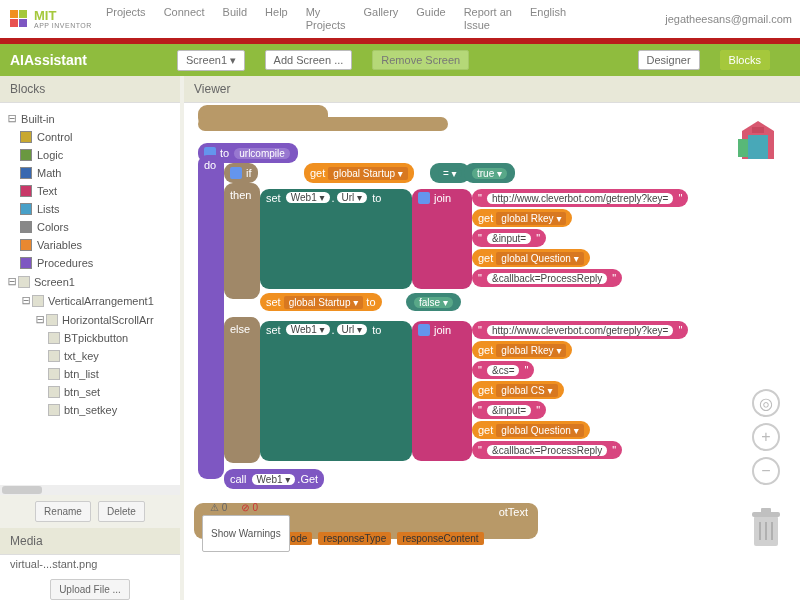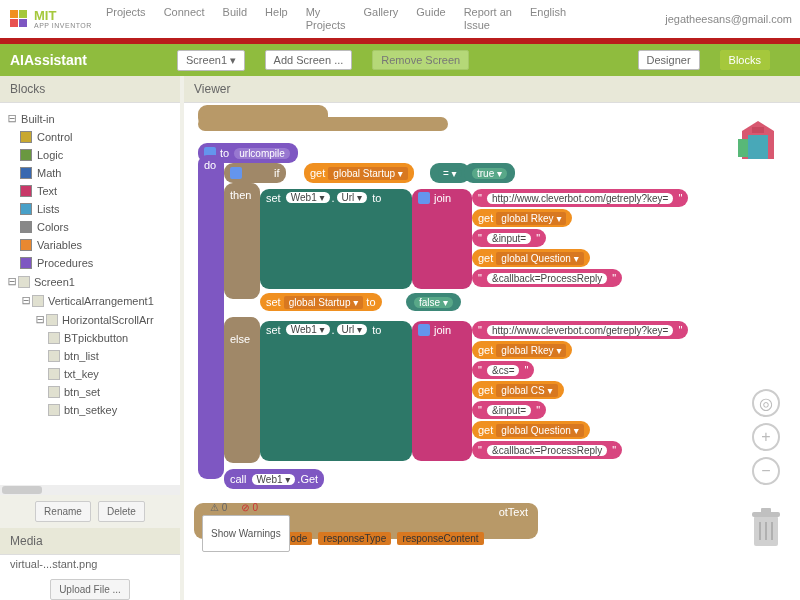--- a/index.html
+++ b/index.html
@@ -43,21 +43,21 @@
 .media-panel { background: #fff; }
 .media-item { padding: 3px 10px; color: #666; font-size: 11px; }
 
 
 .viewer { flex: 1; display: flex; flex-direction: column; border-left: 4px solid #f0f0e8; }
 .canvas { flex: 1; background: #fff; position: relative; overflow: hidden; padding: 10px 10px 10px 6px; }
 
 
 .blk { position: absolute; border-radius: 9px; color: #fff; font-size: 11px; padding: 3px 6px; display: flex; align-items: center; }
 .purple { background: #7e57c2; }
-.brown { background: #a08868; gap: 28px; }
+.brown { background: #a08868; }
 .brown2 { background: #b89968; }
 .orange { background: #f09020; }
 .pink { background: #d8457f; }
 .teal { background: #3d8878; }
 .teal2 { background: #2d7868; }
 .magenta { background: #c83878; }
 .pill { background: #fff; color: #444; border-radius: 8px; padding: 0 5px; font-size: 10px; margin: 0 2px; }
 .tag { background: #d87820; border-radius: 2px; padding: 1px 5px; font-size: 10px; }
 .gear { width: 12px; height: 12px; background: #6495ed; border-radius: 2px; margin-right: 4px; display: inline-block; }
 
@@ -169,25 +169,25 @@
           <span class="tree-toggle">⊟</span>
           <span class="comp-icon"></span>
           <span>HorizontalScrollArr</span>
         </div>
       <div class="tree-item indent-3">
           <span class="comp-icon"></span>
           <span>BTpickbutton</span>
         </div>
       <div class="tree-item indent-3">
           <span class="comp-icon"></span>
+          <span>txt_key</span>
+        </div>
+      <div class="tree-item indent-3">
+          <span class="comp-icon"></span>
           <span>btn_list</span>
-        </div>
-      <div class="tree-item indent-3">
-          <span class="comp-icon"></span>
-          <span>txt_key</span>
         </div>
       <div class="tree-item indent-3">
           <span class="comp-icon"></span>
           <span>btn_set</span>
         </div>
       <div class="tree-item indent-3">
           <span class="comp-icon"></span>
           <span>btn_setkey</span>
         </div>
     </div>
@@ -255,21 +255,21 @@
       <div class="blk orange" style="left:288px;top:106px;height:18px"><span>get</span>&nbsp;<span class="tag">global Rkey ▾</span></div>
       <div class="blk pink" style="left:288px;top:126px;height:18px">"&nbsp;<span class="pill">&amp;input=</span>&nbsp;"</div>
       <div class="blk orange" style="left:288px;top:146px;height:18px"><span>get</span>&nbsp;<span class="tag">global Question ▾</span></div>
       <div class="blk pink" style="left:288px;top:166px;height:18px">"&nbsp;<span class="pill">&amp;callback=ProcessReply</span>&nbsp;"</div>
 
       <div class="blk orange" style="left:76px;top:190px;height:18px"><span>set</span>&nbsp;<span class="tag">global Startup ▾</span>&nbsp;<span>to</span></div>
       <div class="blk teal" style="left:222px;top:190px;height:18px">
           <span class="pill" style="background:#58a888;color:#fff">false ▾</span>
         </div>
 
-      <div class="blk brown" style="left:40px;top:214px;width:36px;height:146px;align-items:flex-start;padding-top:16px">
+      <div class="blk brown" style="left:40px;top:214px;width:36px;height:146px;align-items:flex-start;padding-top:6px">
           <span>else</span>
         </div>
       <div class="blk teal2" style="left:76px;top:218px;width:152px;height:140px;align-items:flex-start;padding-top:3px"><span>set</span>&nbsp;<span class="pill">Web1 ▾</span>.<span class="pill">Url ▾</span>&nbsp;<span>to</span></div>
       <div class="blk magenta" style="left:228px;top:218px;width:60px;height:140px;align-items:flex-start;padding-top:3px">
           <span class="gear"></span>
           <span>join</span>
         </div>
       <div class="blk pink" style="left:288px;top:218px;height:18px">"&nbsp;<span class="pill">http://www.cleverbot.com/getreply?key=</span>&nbsp;"</div>
       <div class="blk orange" style="left:288px;top:238px;height:18px"><span>get</span>&nbsp;<span class="tag">global Rkey ▾</span></div>
       <div class="blk pink" style="left:288px;top:258px;height:18px">"&nbsp;<span class="pill">&amp;cs=</span>&nbsp;"</div>

